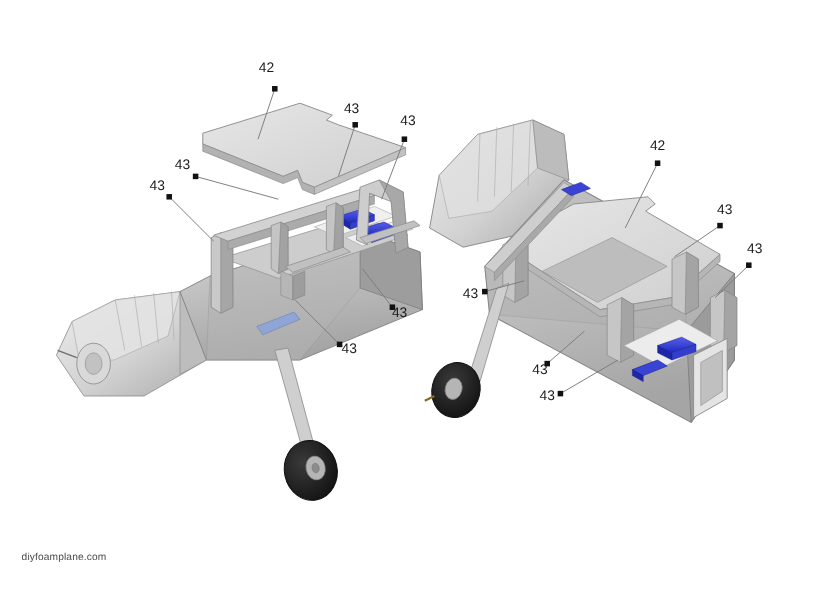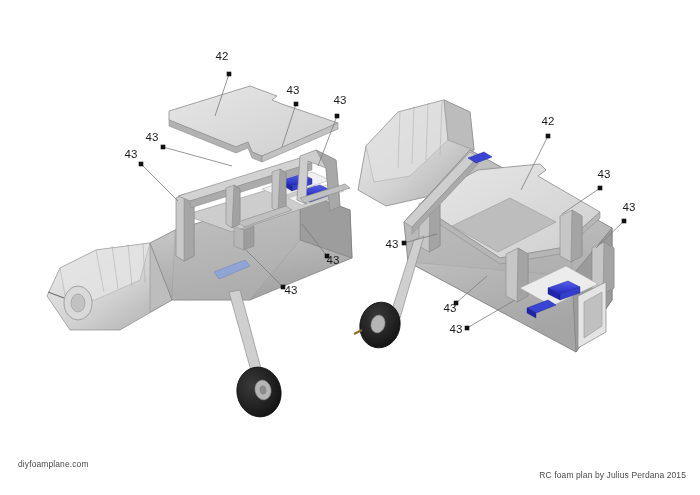--- a/index.html
+++ b/index.html
@@ -253,14 +253,13 @@
         </g>
         <g>
           <line x1="467" y1="328" x2="515" y2="300" stroke="#7b7b7b" stroke-width="0.8"></line>
           <rect x="464.7" y="325.7" width="4.6" height="4.6" fill="#111111"></rect>
           <text x="456" y="333" class="callout" text-anchor="middle" fill="#1b1b1b">43</text>
         </g>
       </g>
   </svg>
 
   <div class="credit left">diyfoamplane.com</div>
-  <div class="credit right">RC foam plan by Julius Perdana 2015</div>
 </div>
 
 </body></html>

